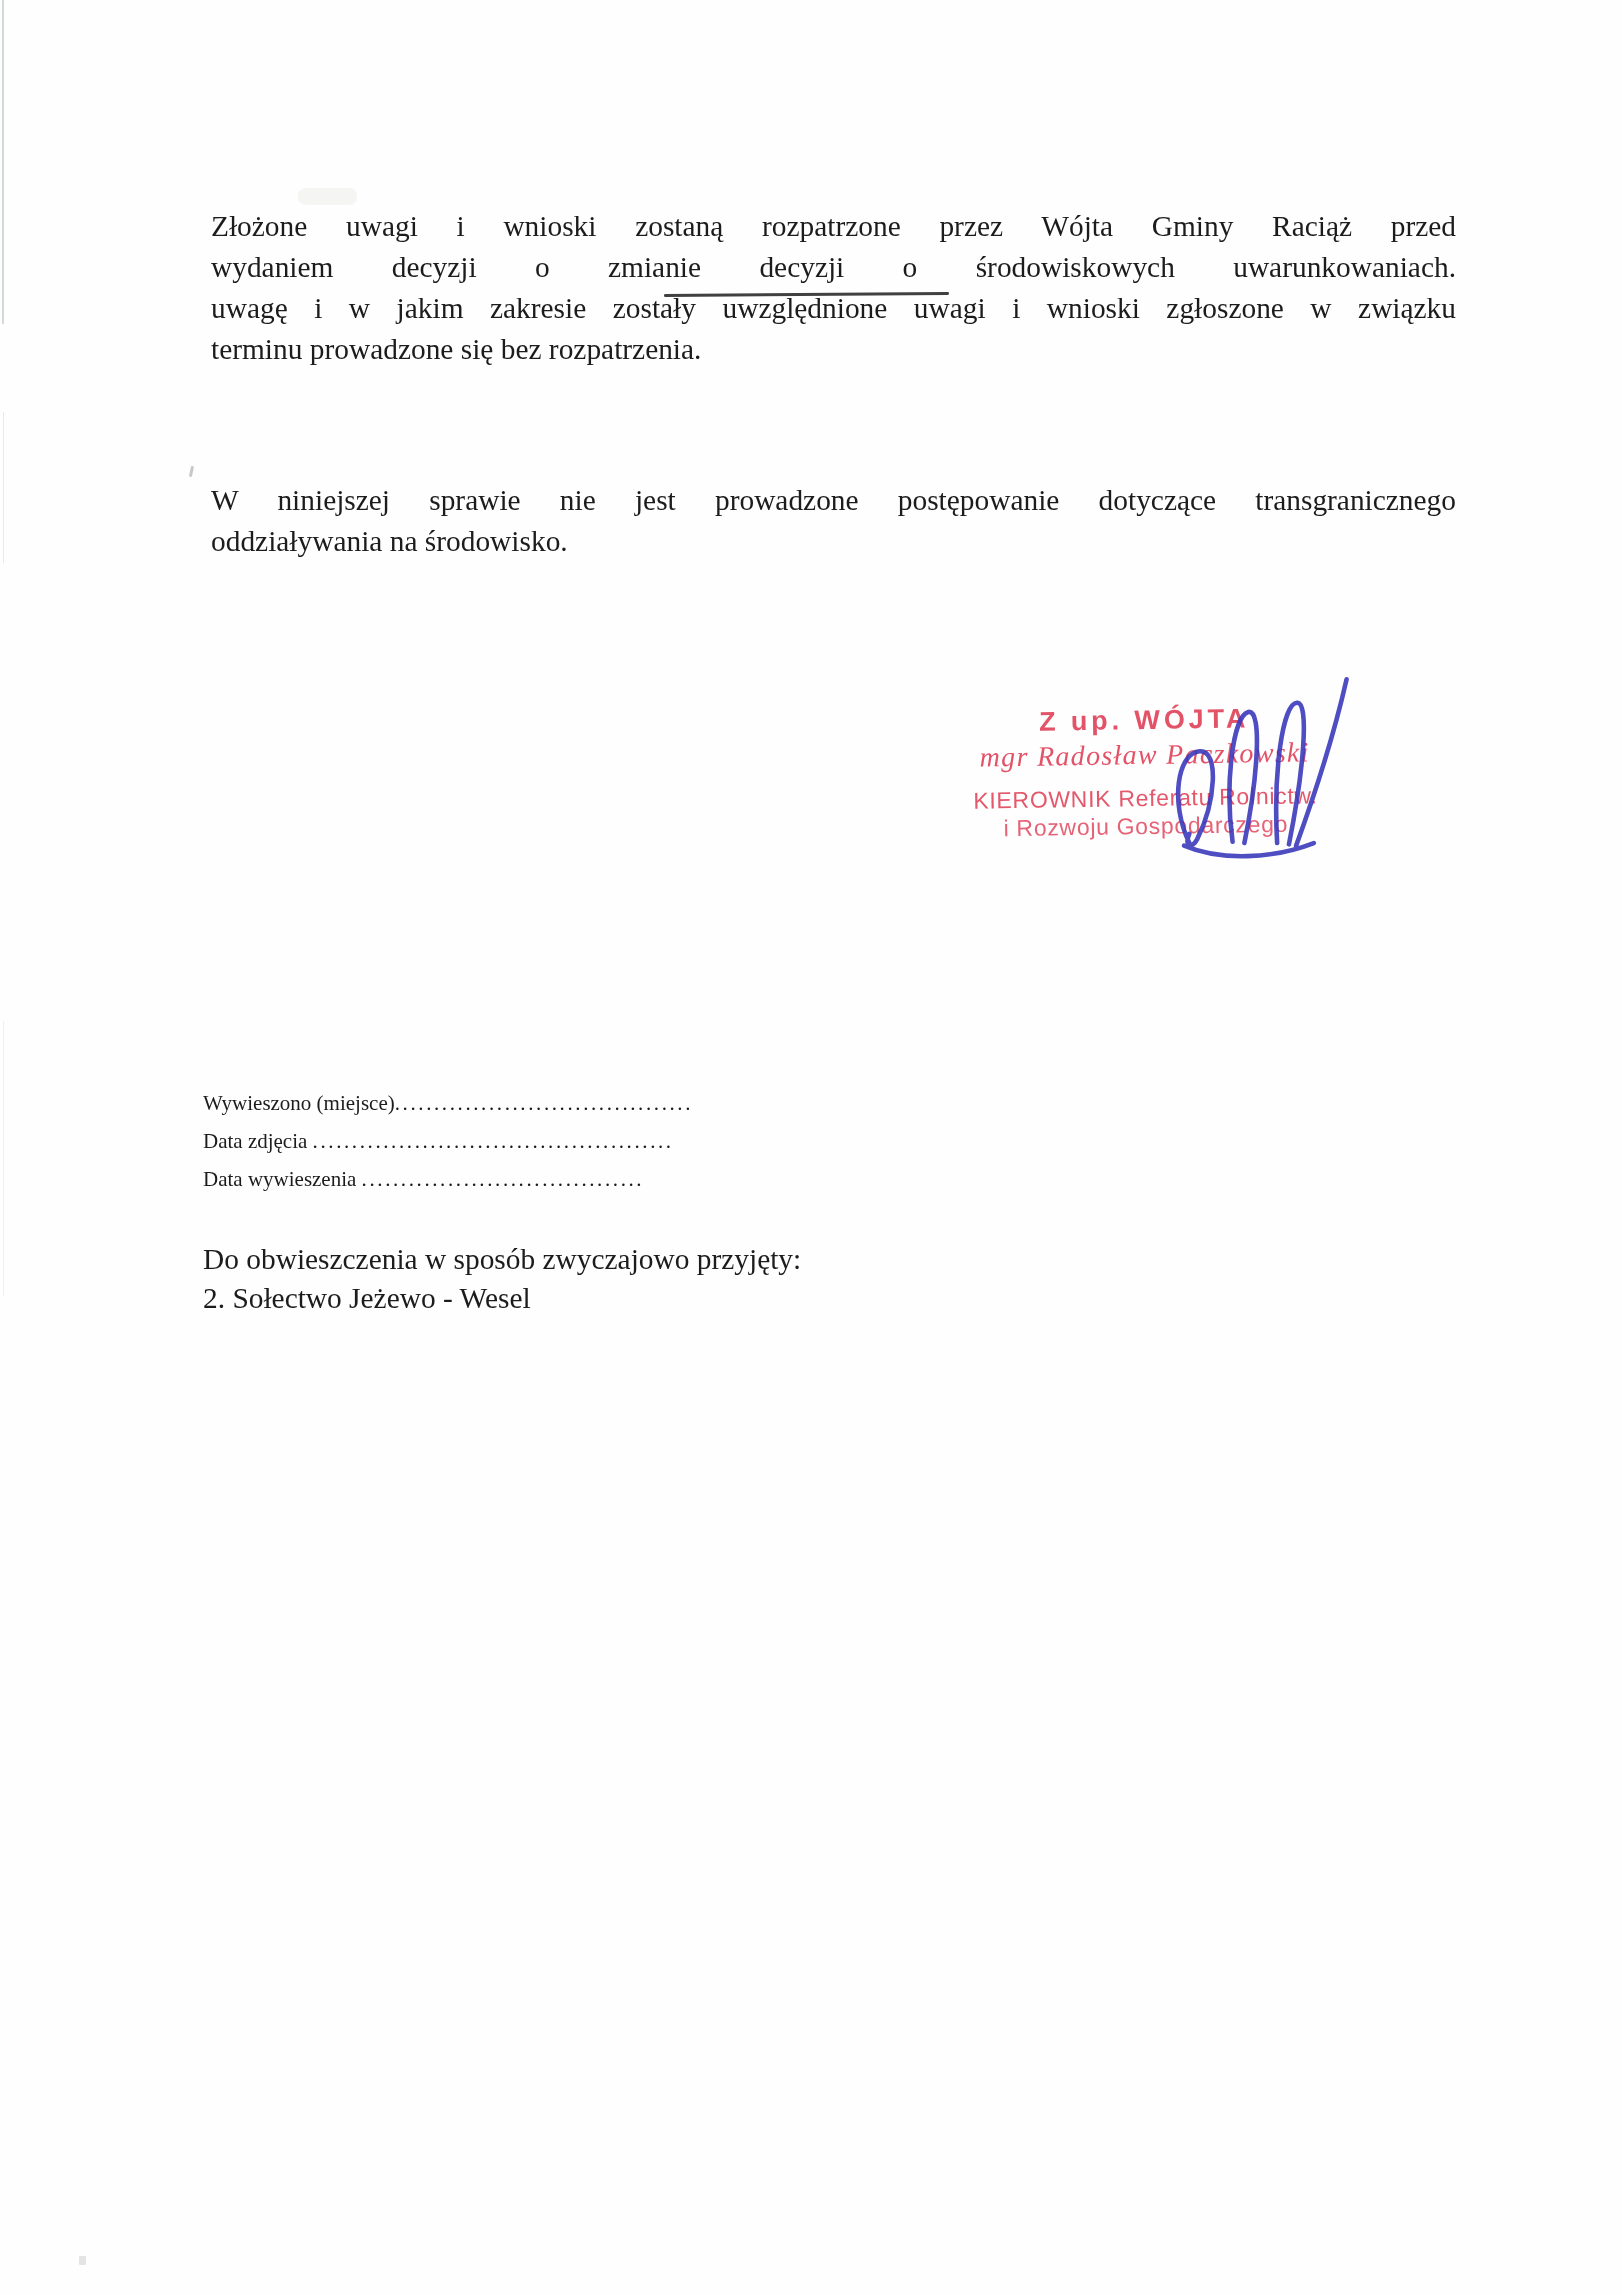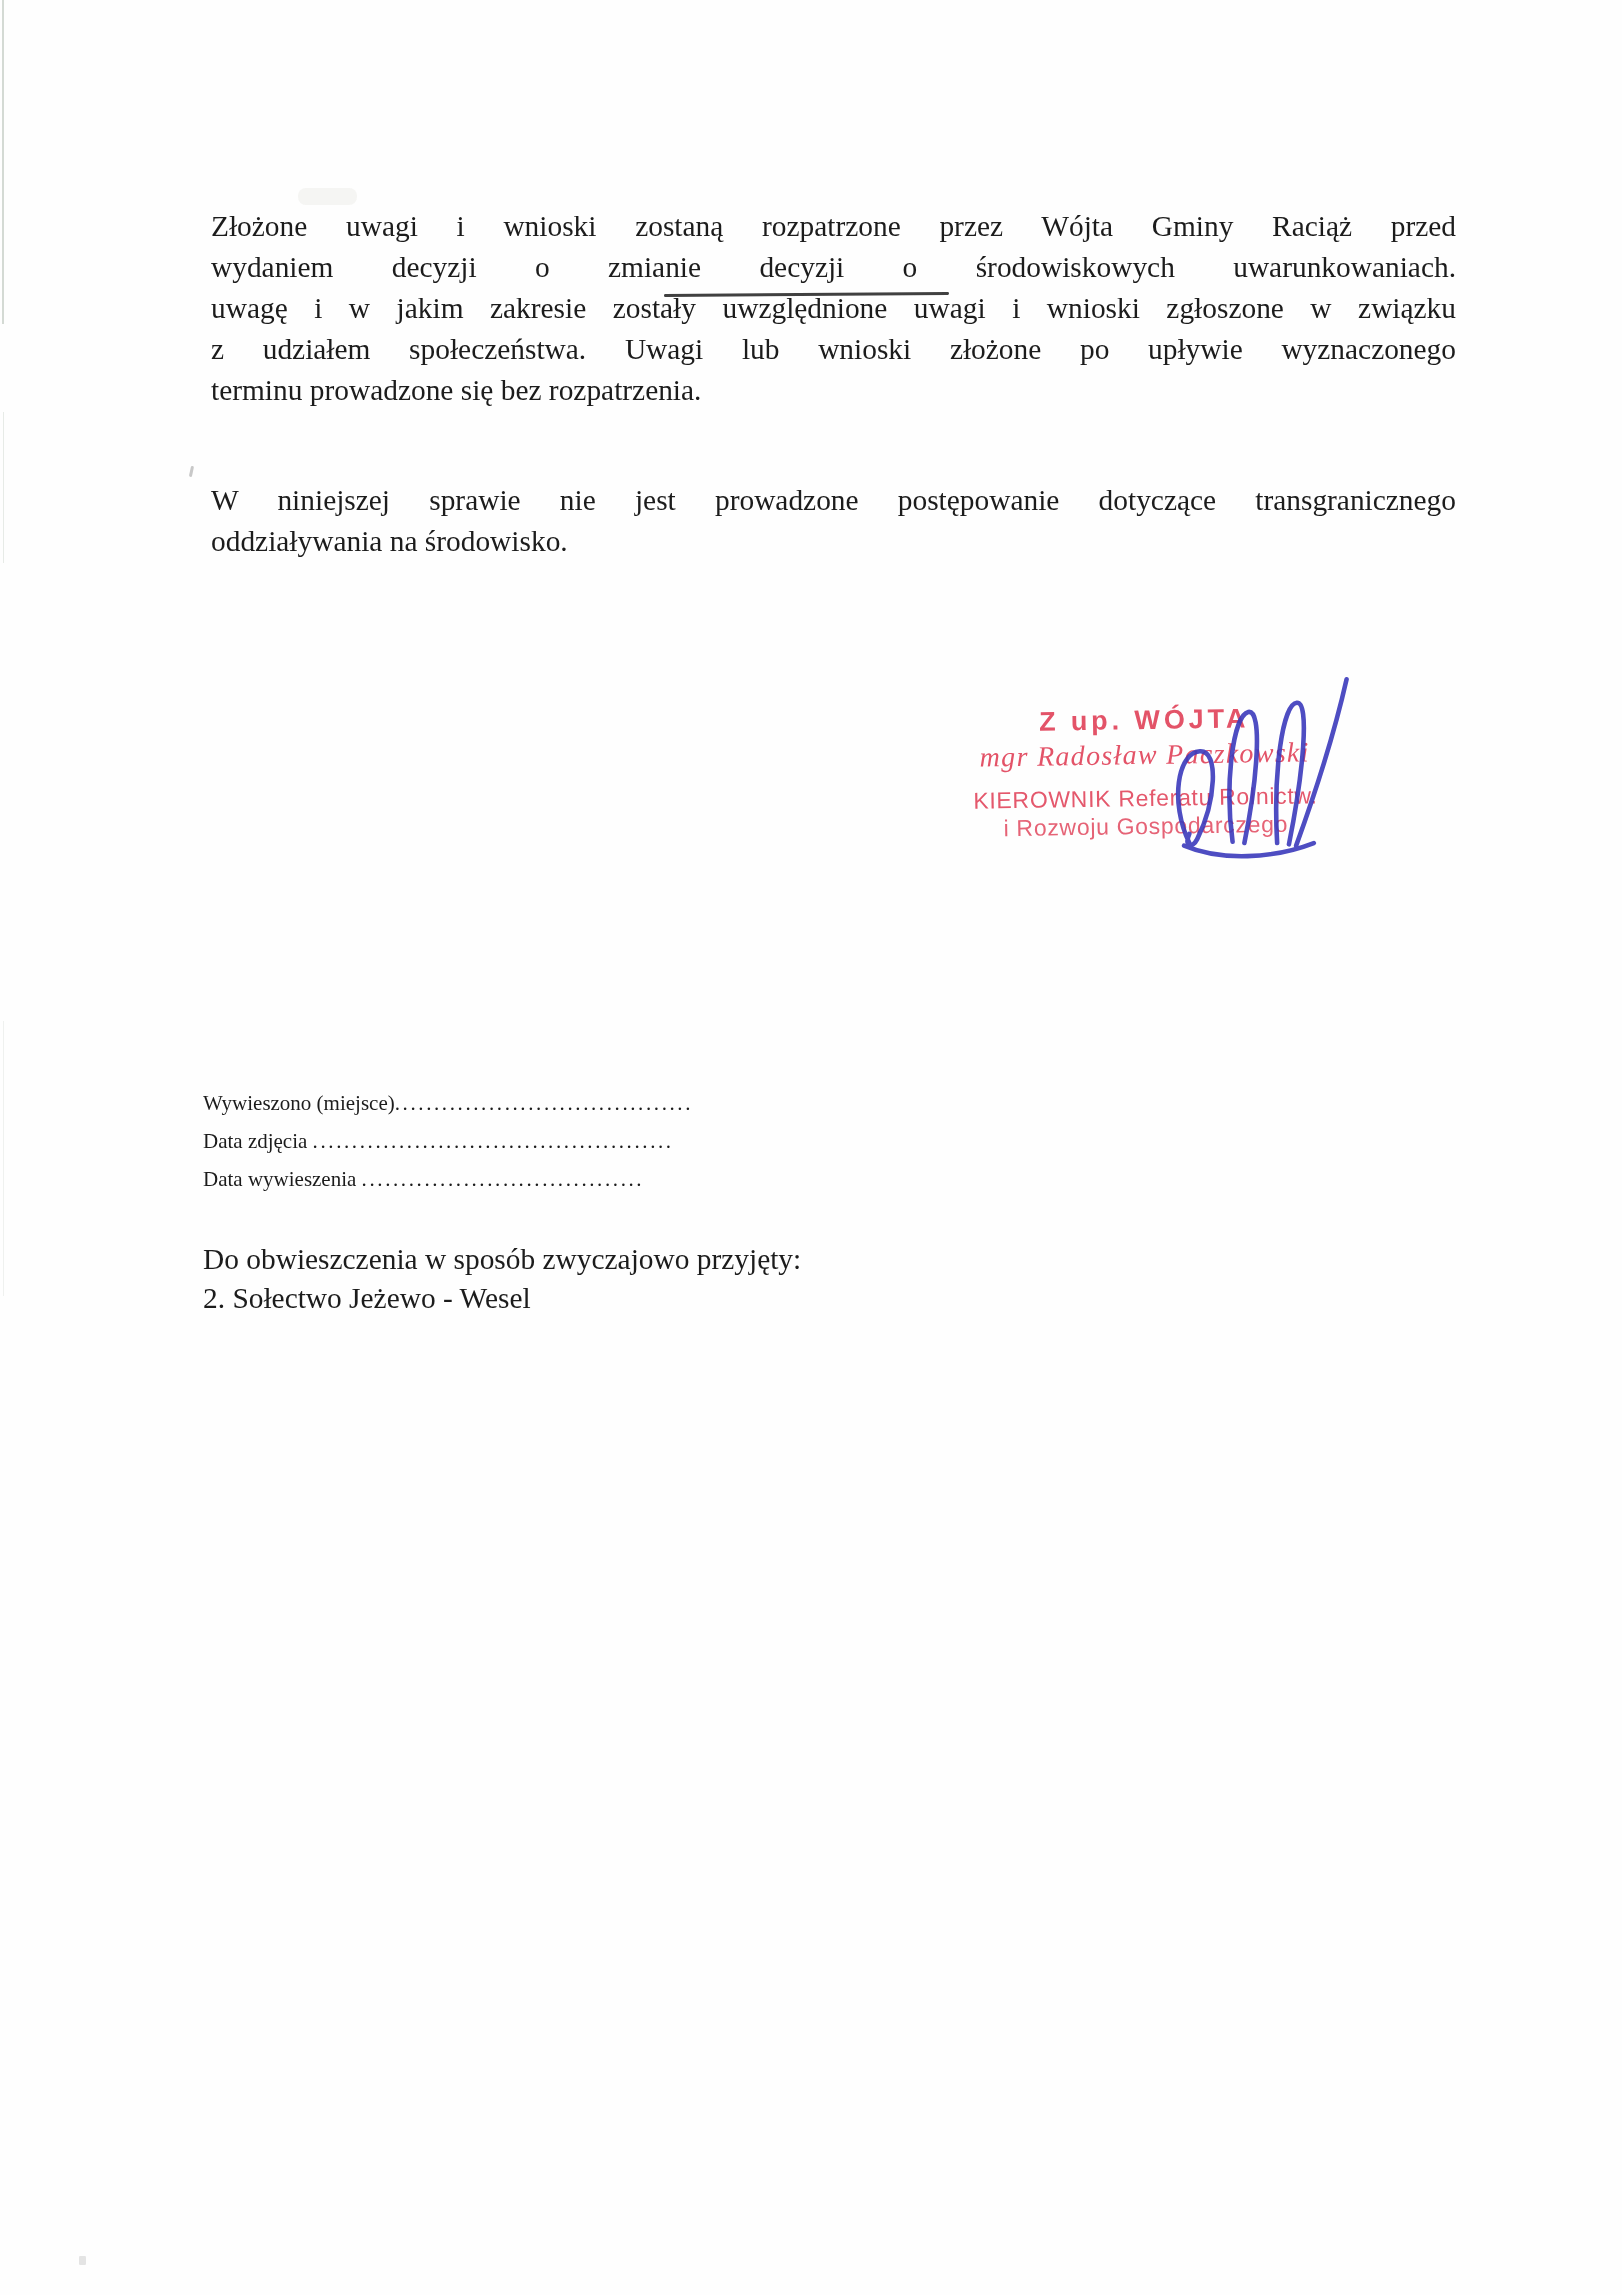--- a/index.html
+++ b/index.html
@@ -109,21 +109,20 @@
   <div class="artifact edge2"></div>
   <div class="artifact edge3"></div>
   <div class="artifact speck1"></div>
   <div class="artifact speck2"></div>
   <div class="artifact smudge1"></div>
 
   <div class="textblock para" id="para1">
     <div class="line j">Złożone uwagi i wnioski zostaną rozpatrzone przez Wójta Gminy Raciąż przed</div>
     <div class="line j">wydaniem decyzji o zmianie decyzji o środowiskowych uwarunkowaniach.</div>
     <div class="line j">uwagę i w jakim zakresie zostały uwzględnione uwagi i wnioski zgłoszone w związku</div>
-    <div class="line j">z udziałem społeczeństwa. Uwagi lub wnioski złożone po upływie wyznaczonego</div>
     <div class="line l">terminu prowadzone się bez rozpatrzenia.</div>
   </div>
 
   <div class="strike"></div>
 
   <div class="textblock para" id="para2">
     <div class="line j">W niniejszej sprawie nie jest prowadzone postępowanie dotyczące transgranicznego</div>
     <div class="line l">oddziaływania na środowisko.</div>
   </div>
 

